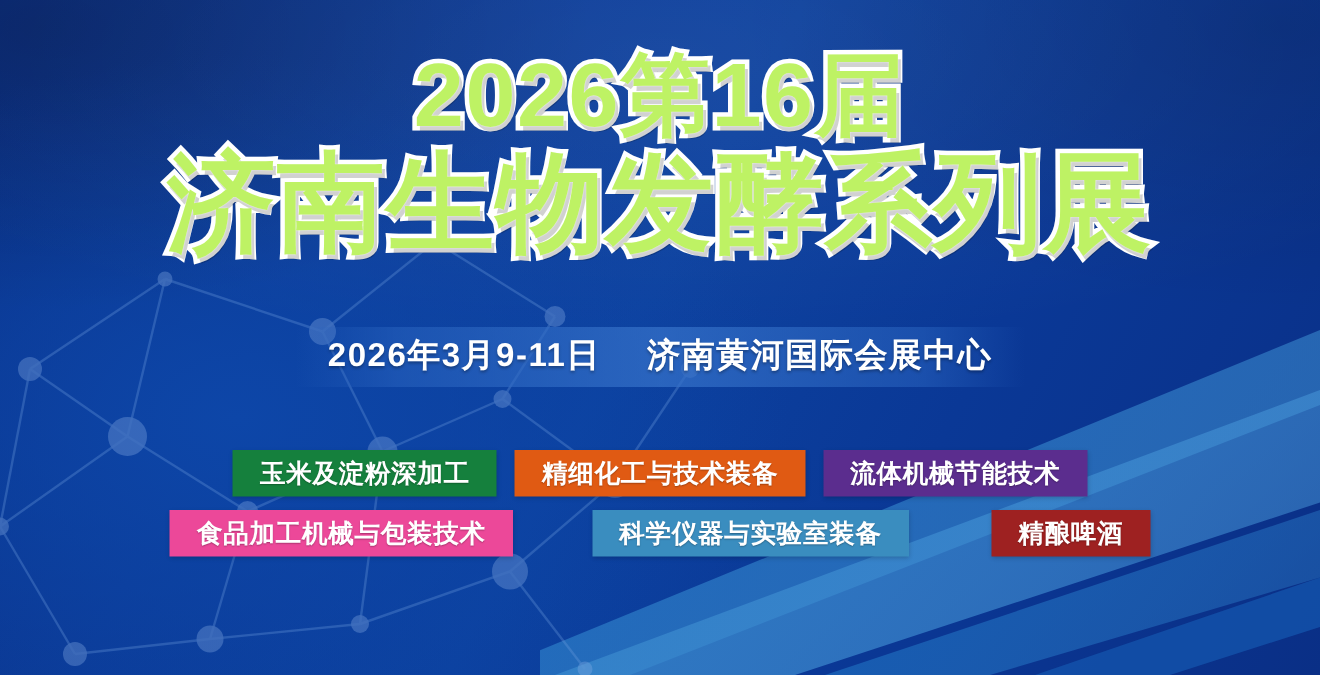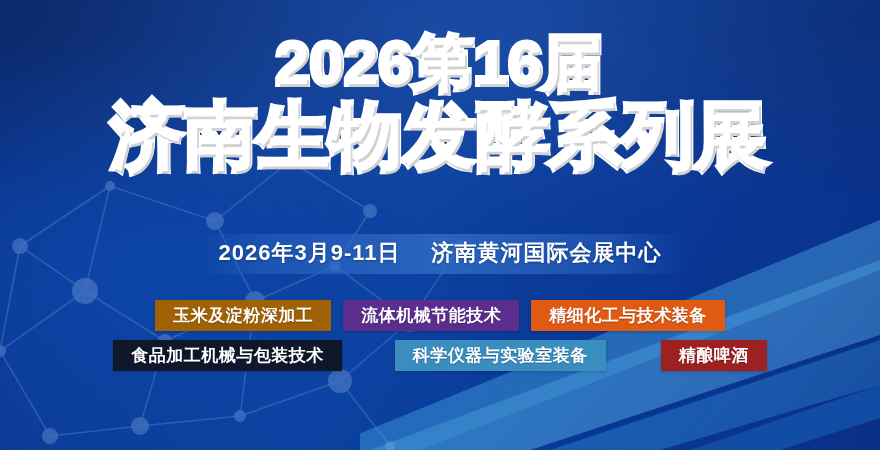--- a/index.html
+++ b/index.html
@@ -41,21 +41,21 @@
     width:520px; height:300px;
   }
 
   
   .title-block {
     position:absolute; left:0; right:0; top:34px;
     text-align:center;
   }
   .title-line {
     display:block;
-    color:#ffffff;
+    color:#bef264;
     font-weight:bold;
     letter-spacing:1px;
     line-height:1;
     
     -webkit-text-stroke:6px #ffffff;
     paint-order:stroke fill;
     text-shadow:
       0 0 1px #ffffff,
       2px 3px 0 rgba(0,0,0,0.18);
   }
@@ -70,21 +70,20 @@
   .date-inner {
     display:inline-block;
     padding:4px 22px 6px 22px;
     background:linear-gradient(90deg,
         rgba(28,82,175,0) 0%,
         rgba(40,98,190,0.55) 14%,
         rgba(52,112,200,0.75) 50%,
         rgba(40,98,190,0.55) 86%,
         rgba(28,82,175,0) 100%);
     border-radius:2px;
-    margin-top:16px;
   }
   .date-text {
     color:#ffffff;
     font-size:22px;
     font-weight:bold;
     letter-spacing:1px;
     white-space:nowrap;
     text-shadow:0 1px 2px rgba(0,0,0,0.30);
   }
   .date-gap { display:inline-block; width:22px; }
@@ -200,24 +199,24 @@
   <div class="date-strip">
     <span class="date-inner">
       <span class="date-text">2026年3月9-11日</span>
       <span class="date-gap"></span>
       <span class="date-text">济南黄河国际会展中心</span>
     </span>
   </div>
 
   <div class="tag-rows">
     <div class="tag-row">
-      <span class="tag" style="background-color: #a16207;">玉米及淀粉深加工</span>
+      <span class="tag" style="background-color: #15803d;">玉米及淀粉深加工</span>
+      <span class="tag" style="background-color: rgb(224, 90, 19);">精细化工与技术装备</span>
       <span class="tag" style="background-color: rgb(91, 45, 142);">流体机械节能技术</span>
-      <span class="tag" style="background-color: rgb(224, 90, 19);">精细化工与技术装备</span>
     </div>
     <div class="tag-row">
-      <span class="tag" style="background-color: #0f172a;">食品加工机械与包装技术</span>
+      <span class="tag" style="background-color: #ec4899;">食品加工机械与包装技术</span>
       <span class="tag" style="background-color: rgb(58, 141, 191); margin-left: 41px;">科学仪器与实验室装备</span>
       <span class="tag" style="background-color: rgb(158, 33, 33); margin-left: 43px;">精酿啤酒</span>
     </div>
   </div>
 
 </div>
 
 </body></html>

